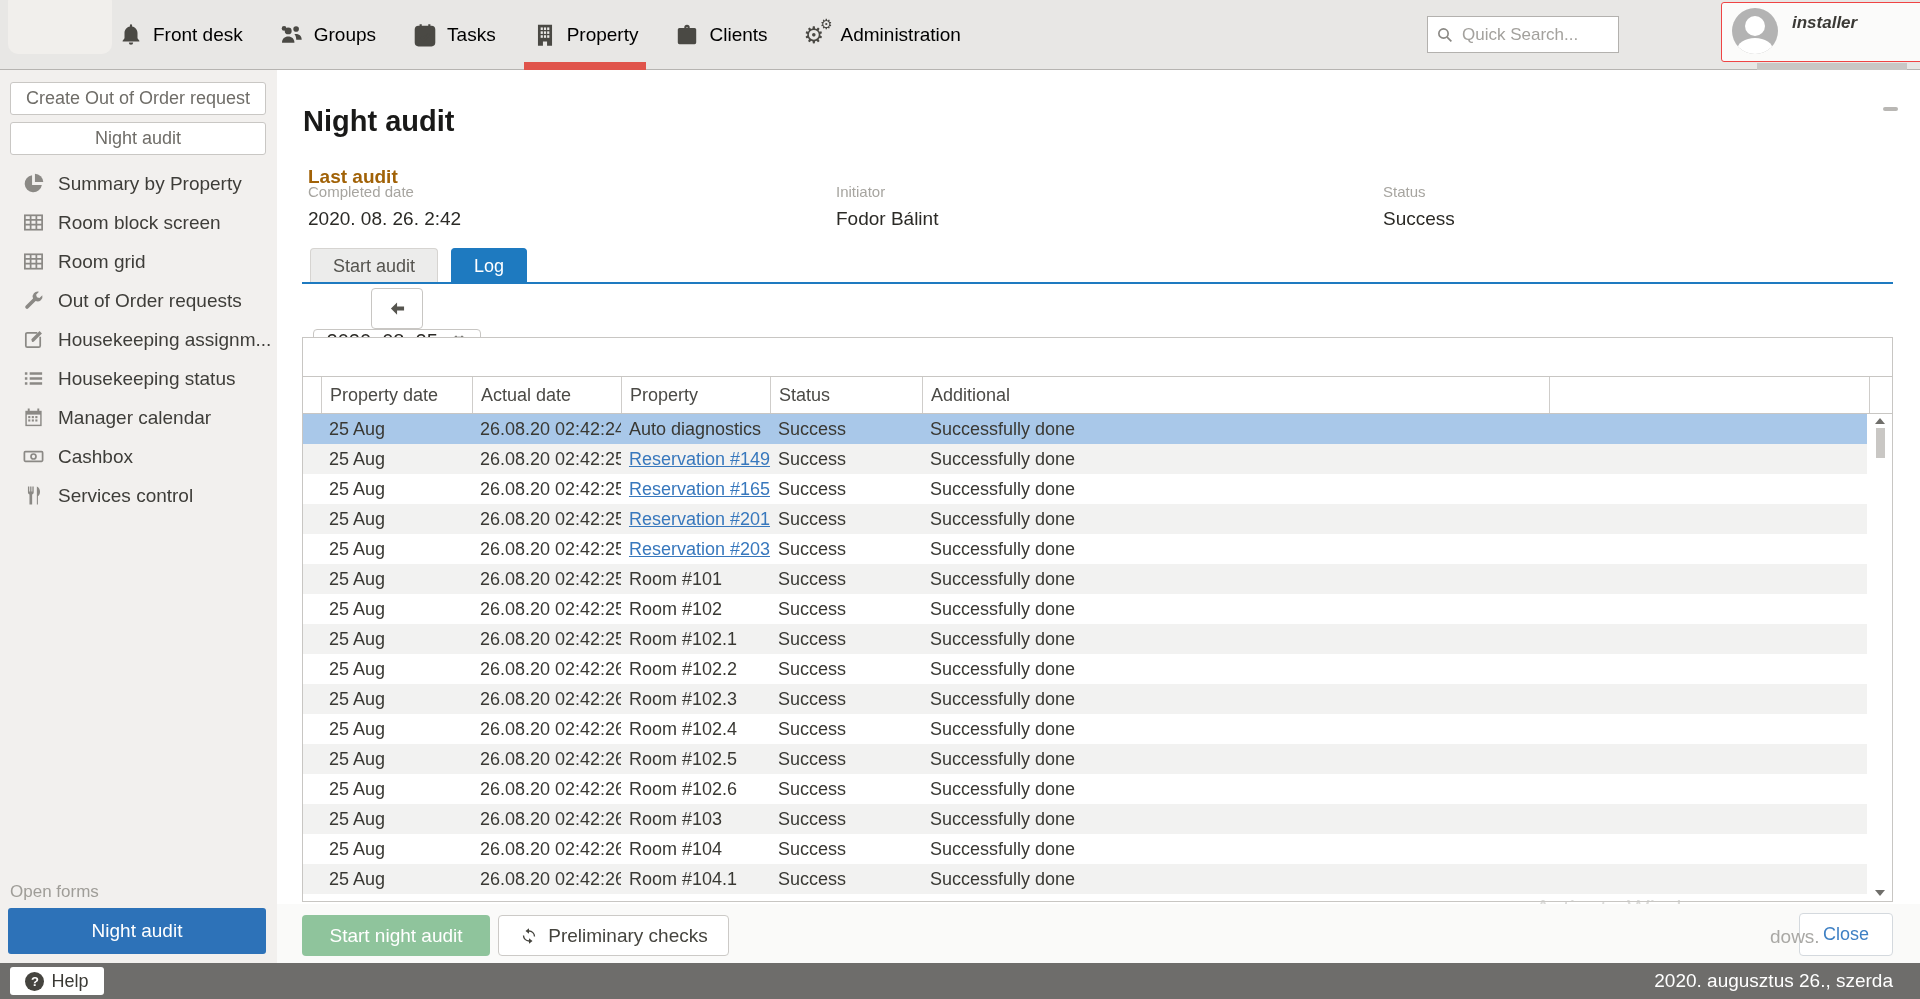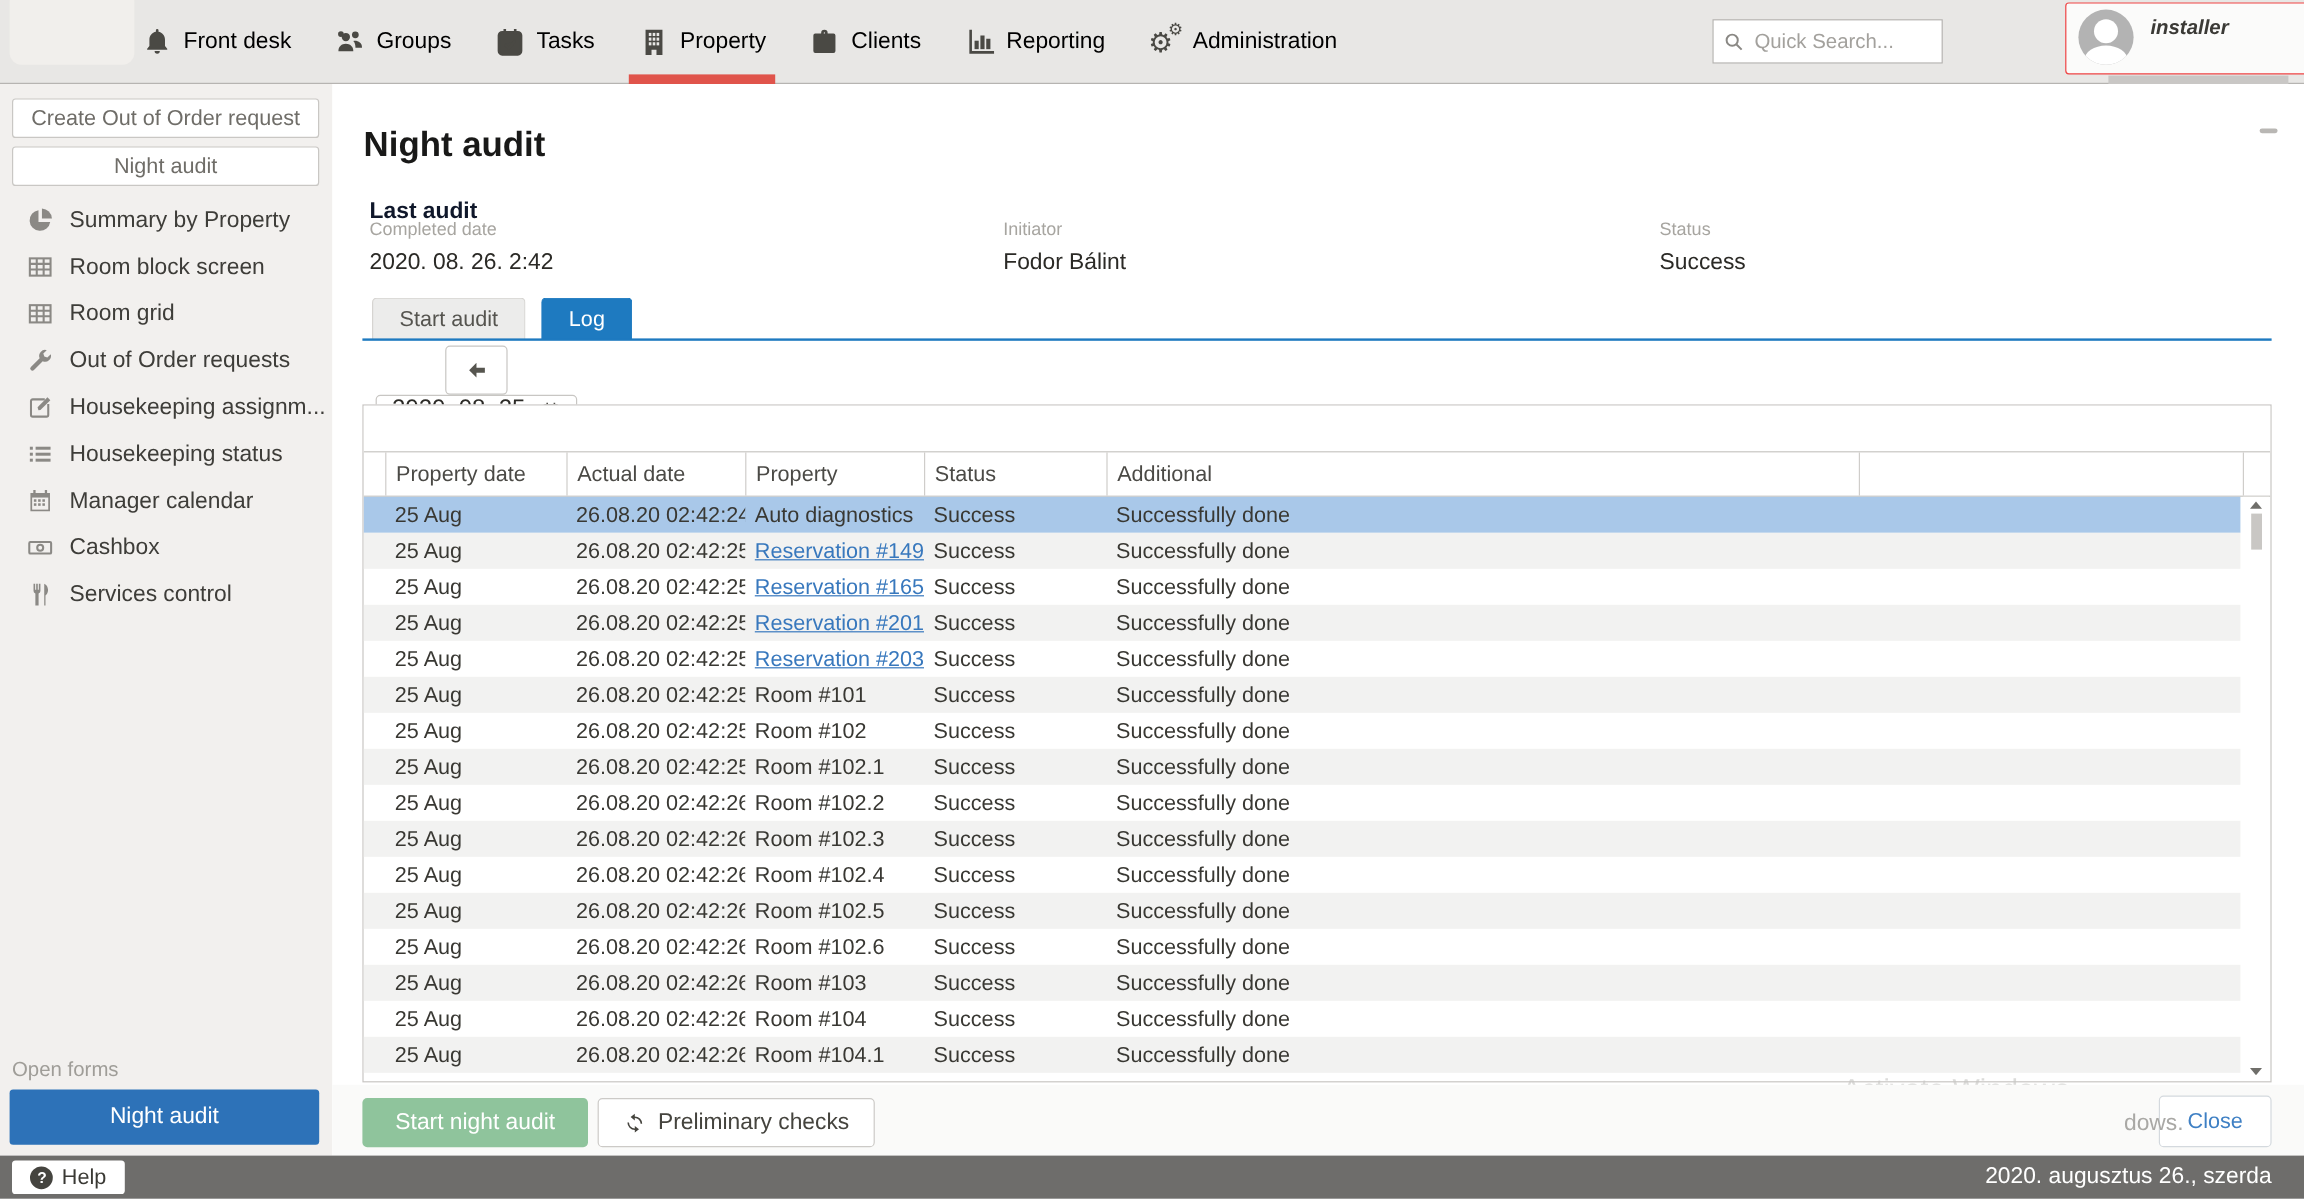--- a/index.html
+++ b/index.html
@@ -33,21 +33,21 @@
   .side-menu{position:absolute;left:0;top:94px;width:100%;}
   .side-item{display:flex;align-items:center;gap:13px;height:39px;padding-left:22px;font-size:19px;color:#3e3d39;cursor:pointer;}
   .sicon{width:23px;height:23px;display:flex;align-items:center;justify-content:center;flex:none;}
   .sicon svg{width:23px;height:23px;display:block;}
   .open-forms-label{position:absolute;left:10px;top:812px;font-size:17px;color:#9f9d98;}
   .open-form-btn{position:absolute;left:8px;top:838px;width:258px;height:46px;background:#2d72b8;color:#fff;font-size:19px;display:flex;align-items:center;justify-content:center;border-radius:3px;cursor:pointer;}
   
   .content{position:absolute;left:277px;top:70px;width:1643px;height:893px;background:#fff;}
   .page-title{position:absolute;left:26px;top:16px;font-size:29px;font-weight:bold;color:#191918;}
   .collapse-dash{position:absolute;left:1606px;top:37px;width:15px;height:4px;background:#b9b7b4;border-radius:2px;}
-  .last-audit-heading{position:absolute;left:31px;top:80px;font-size:19px;font-weight:bold;color:#0f172a;}
+  .last-audit-heading{position:absolute;left:31px;top:80px;font-size:19px;font-weight:bold;color:#a16207;}
   .field{position:absolute;top:113px;}
   .field.f0{left:31px;} .field.f1{left:559px;} .field.f2{left:1106px;}
   .flabel{font-size:15px;color:#a7a5a0;margin-bottom:8px;}
   .fvalue{font-size:19px;color:#2b2a26;}
   .tabs{position:absolute;left:33px;top:178px;display:flex;gap:13px;}
   .tab{height:34px;line-height:34px;padding:0 22px;background:#ececeb;border:1px solid #d6d4d1;border-bottom:0;border-radius:4px 4px 0 0;font-size:18px;color:#55544f;cursor:pointer;}
   .tab.active{background:#1e7ac0;border-color:#1e7ac0;color:#fff;}
   .tabs-underline{position:absolute;left:25px;top:212px;width:1591px;height:2px;background:#1e7ac0;}
   .log-toolbar{position:absolute;left:33px;top:218px;height:41px;display:flex;align-items:center;flex-direction:column;}
   .tool-btn{width:52px;height:41px;background:#fff;border:1px solid #c8c6c3;border-radius:4px;display:flex;align-items:center;justify-content:center;cursor:pointer;box-sizing:border-box;flex:none;}
@@ -150,31 +150,20 @@
       </div>
       <div class="nav-item">
         <span class="nicon">
             <svg viewBox="0 0 24 24">
               <path d="M9.5 5.5V5A2.5 2.5 0 0 1 12 2.5 2.5 2.5 0 0 1 14.5 5v.5H19A1.5 1.5 0 0 1 20.5 7v12a1.5 1.5 0 0 1-1.5 1.5H5A1.5 1.5 0 0 1 3.5 19V7A1.5 1.5 0 0 1 5 5.5h4.5zm2 0h1V5a.5.5 0 0 0-1 0v.5z"></path>
             </svg>
           </span>
         <span>Clients</span>
       </div>
       <div class="nav-item">
-        <span class="nicon">
-            <svg viewBox="0 0 24 24">
-              <path d="M3.5 2.5h2V19h17v2h-19z"></path>
-              <rect x="7.5" y="11" width="3.2" height="6.5"></rect>
-              <rect x="12" y="7" width="3.2" height="10.5"></rect>
-              <rect x="16.5" y="9.5" width="3.2" height="8"></rect>
-            </svg>
-          </span>
-        <span>Reporting</span>
-      </div>
-      <div class="nav-item">
         <span class="nicon gear-wrap"><span class="gear-big"></span><span class="gear-small"></span></span>
         <span>Administration</span>
       </div>
     </div>
     <div class="search-box">
       <svg viewBox="0 0 24 24" fill="none" stroke="#8a8884" stroke-width="2.2">
           <circle cx="10" cy="10" r="6.2"></circle>
           <path d="M14.8 14.8L20.5 20.5"></path>
         </svg>
       <input type="text" placeholder="Quick Search..." style="">

